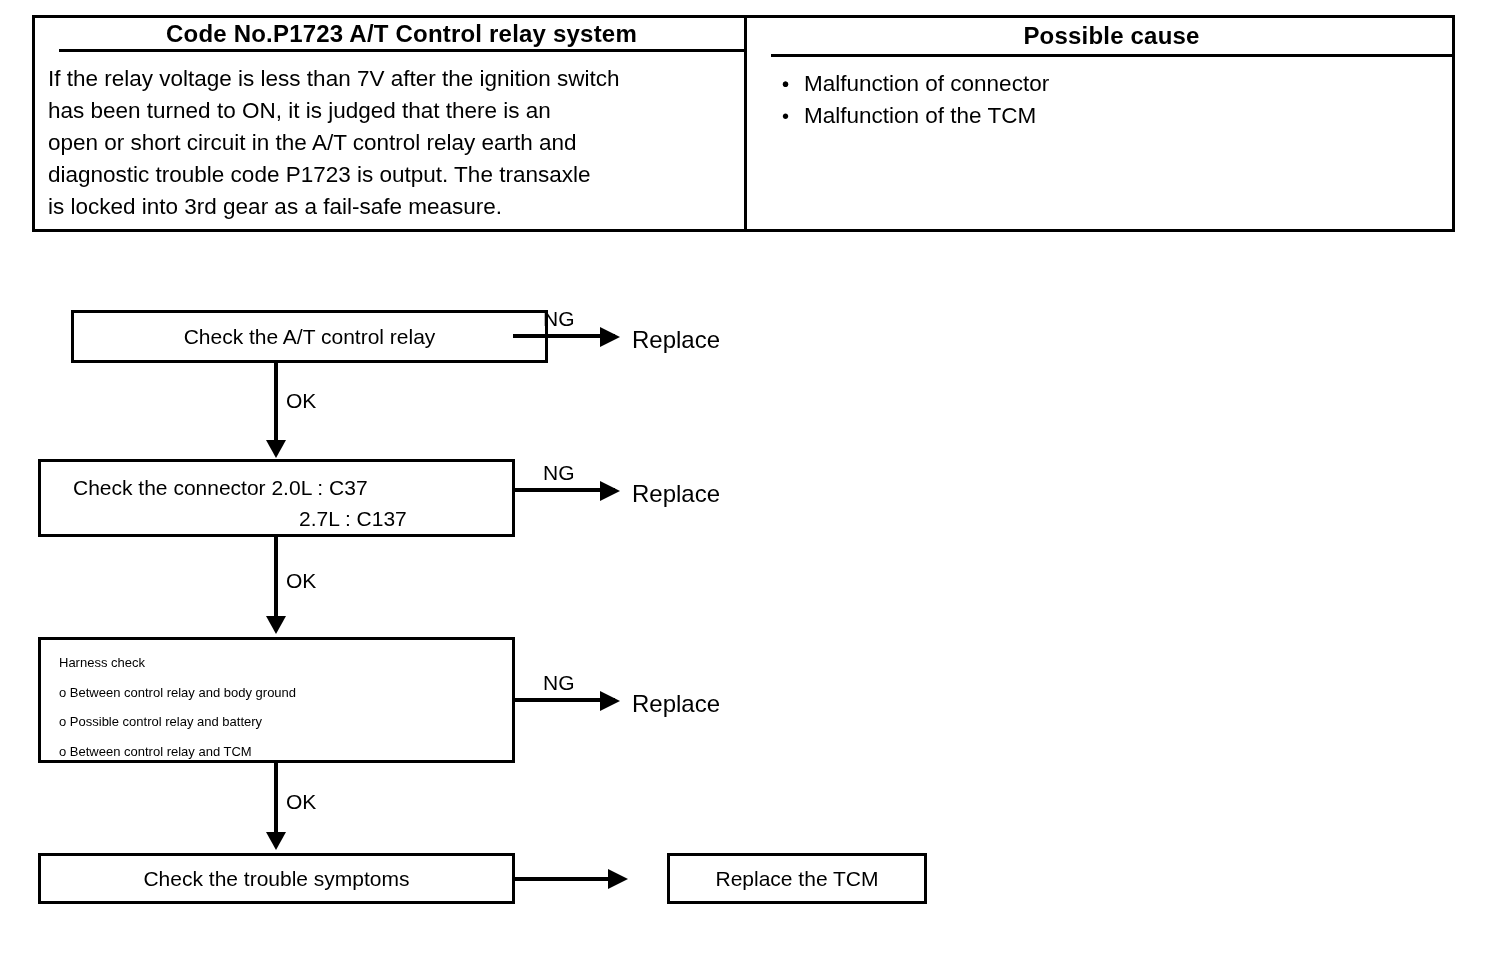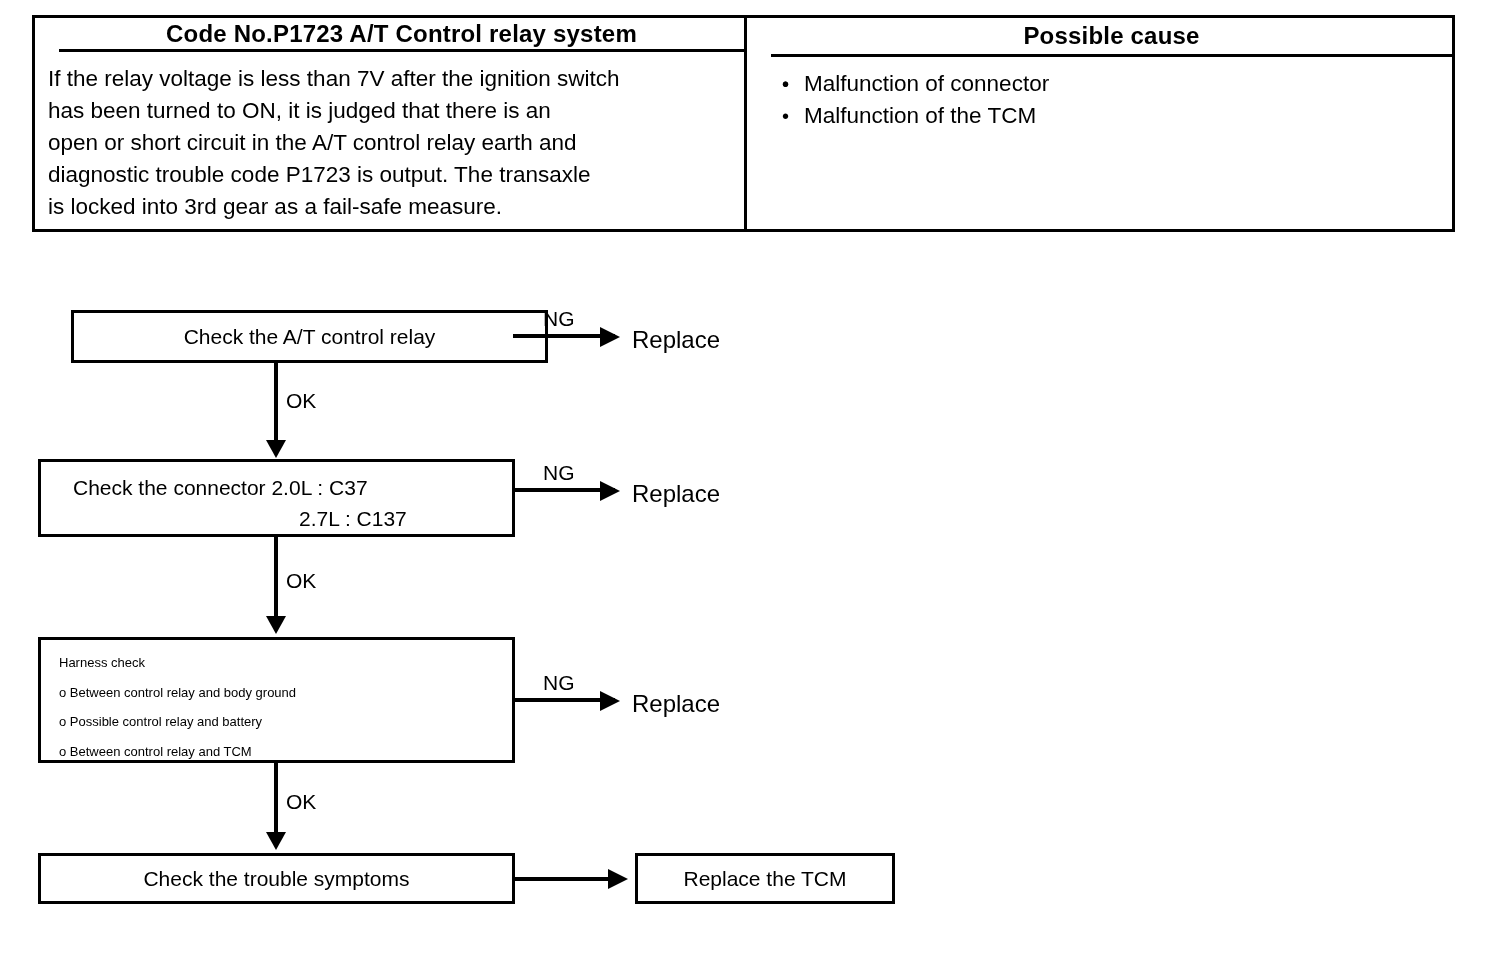--- a/index.html
+++ b/index.html
@@ -247,18 +247,18 @@
     <div class="arrow-down" style="left:266px; top:832px;"></div>
     <div class="edge-label" style="left:286px; top:790px;">OK</div>
 
     <div class="fbox fbox-center" style="left:38px; top:853px; width:477px; height:51px;text-align:right;">
       <span class="ftext">Check the trouble symptoms</span>
     </div>
 
     <div class="hline" style="left:513px; top:877px; width:108px;"></div>
     <div class="arrow-right" style="left:608px; top:869px;"></div>
 
-    <div class="fbox fbox-center" style="left:635px; top:853px; width:260px; height:51px;">
+    <div class="fbox fbox-center" style="left:667px; top:853px; width:260px; height:51px;">
       <span class="ftext">Replace the TCM</span>
     </div>
 
   </div>
 </div>
 
 </body></html>

